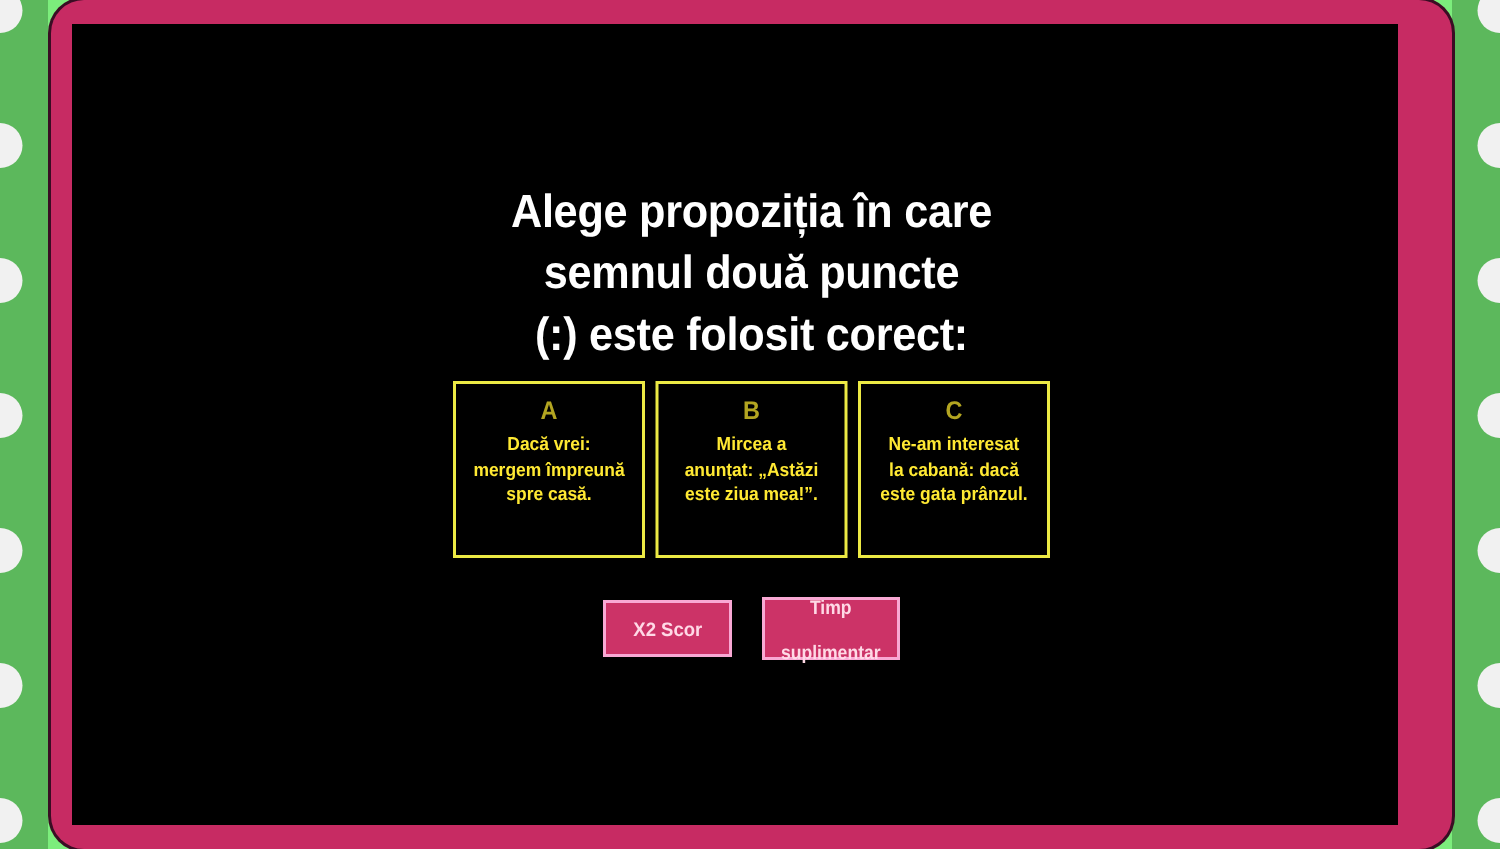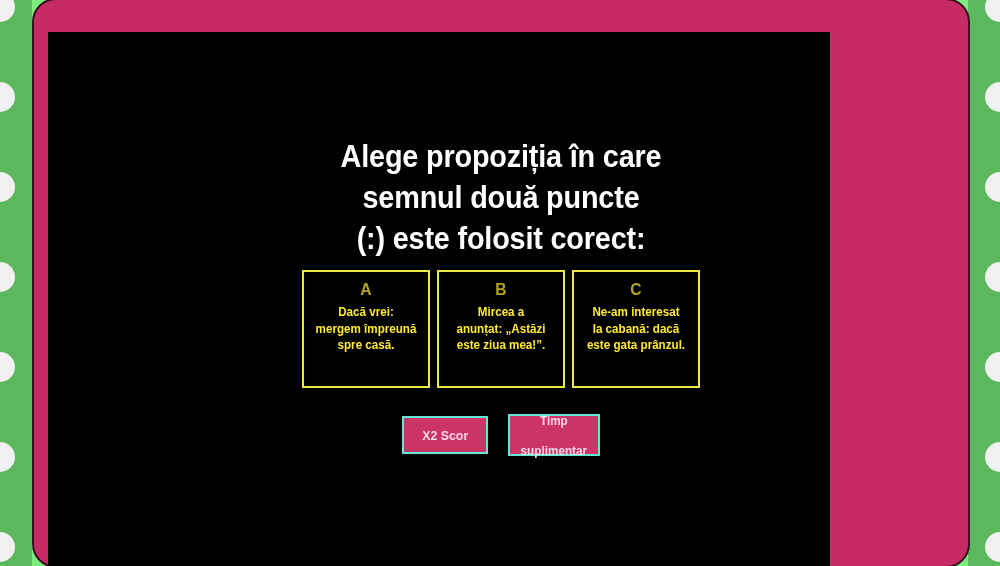--- a/index.html
+++ b/index.html
@@ -60,22 +60,22 @@
     height: 566px;
     background: #c72b63;
     border-radius: 22px;
     box-shadow: 0 0 0 2px #3a0d24;
   }
 
   
   #screen {
     position: absolute;
     left: 14px;
-    top: 32px;
-    width: 782px;
+    top: 16px;
+    width: 884px;
     height: 534px;
     background: #000000;
     overflow: hidden;
   }
 
   
   #question-title {
     position: absolute;
     left: 0;
     top: 104px;
@@ -140,21 +140,21 @@
     top: 382px;
     width: 906px;
     display: flex;
     justify-content: center;
     align-items: flex-start;
     gap: 20px;
   }
 
   .powerup-btn {
     background: #cc3367;
-    border: 2px solid #5eead4;
+    border: 2px solid #f9a8d4;
     color: #ffd9e6;
     font-family: "Liberation Sans Narrow", "Liberation Sans", sans-serif;
     font-weight: bold;
     font-size: 13px;
     line-height: 15px;
     text-align: center;
     cursor: pointer;
     display: flex;
     align-items: center;
     justify-content: center;

